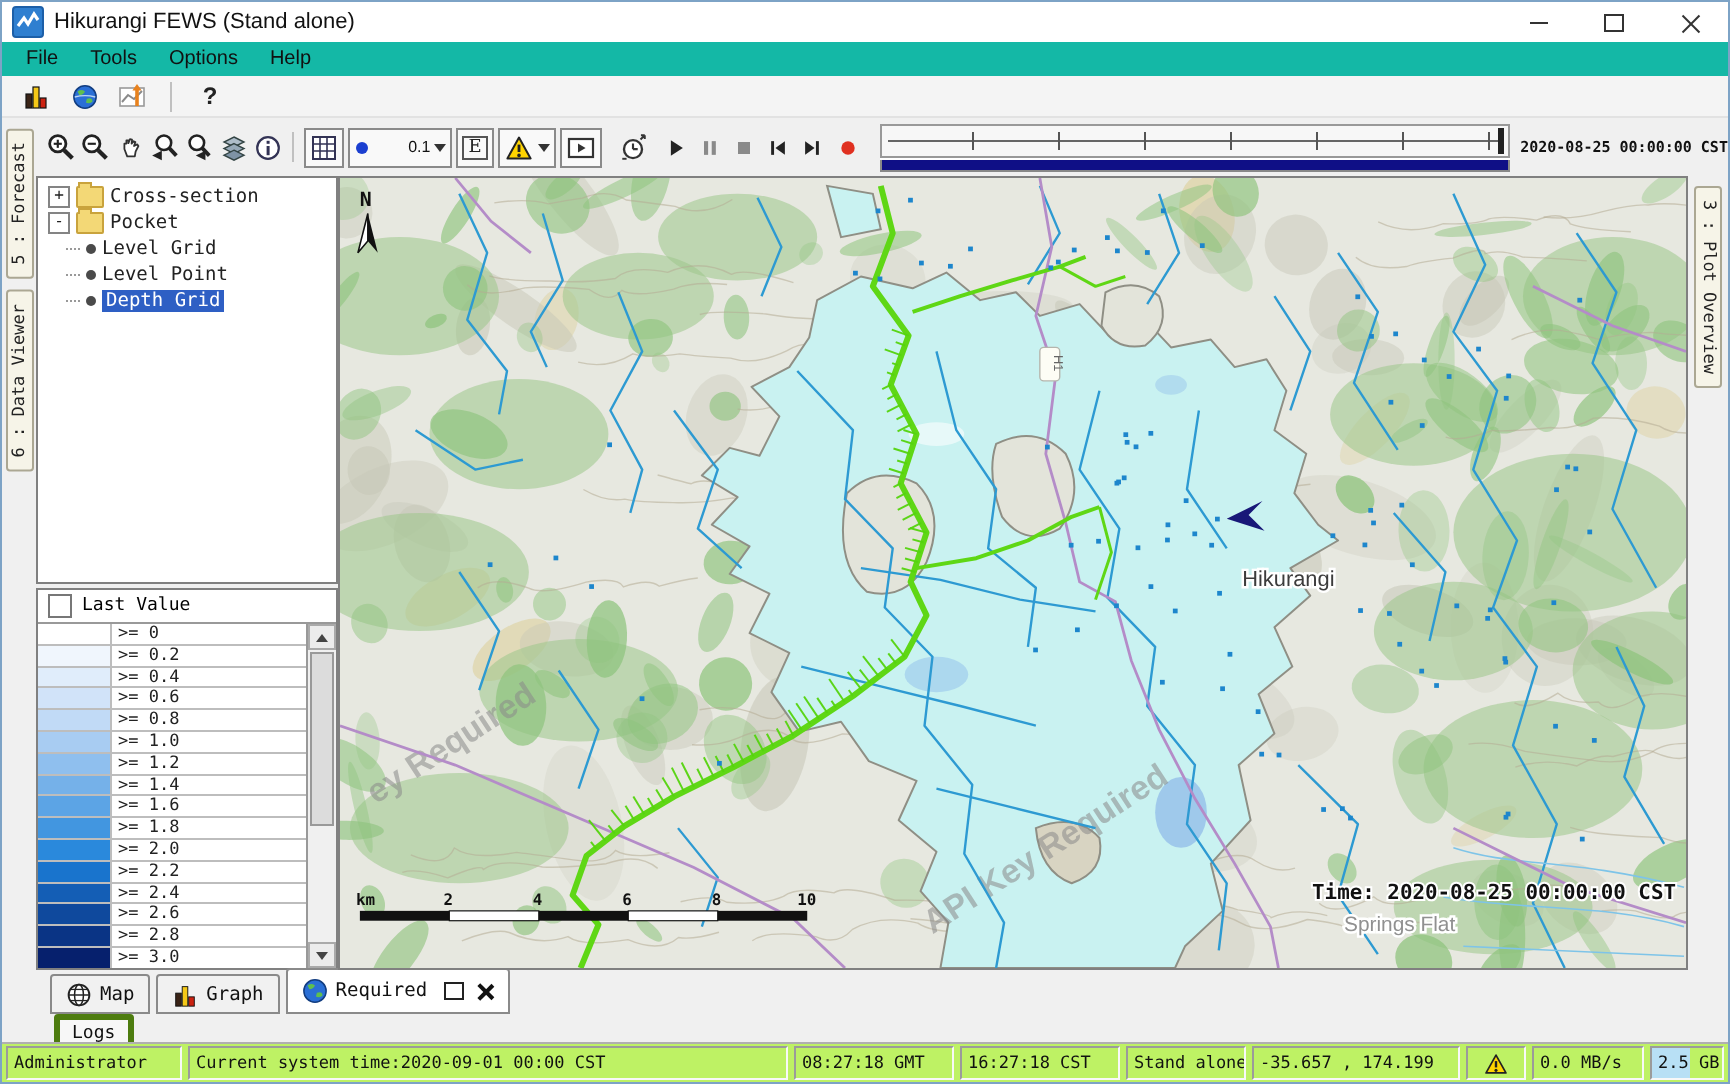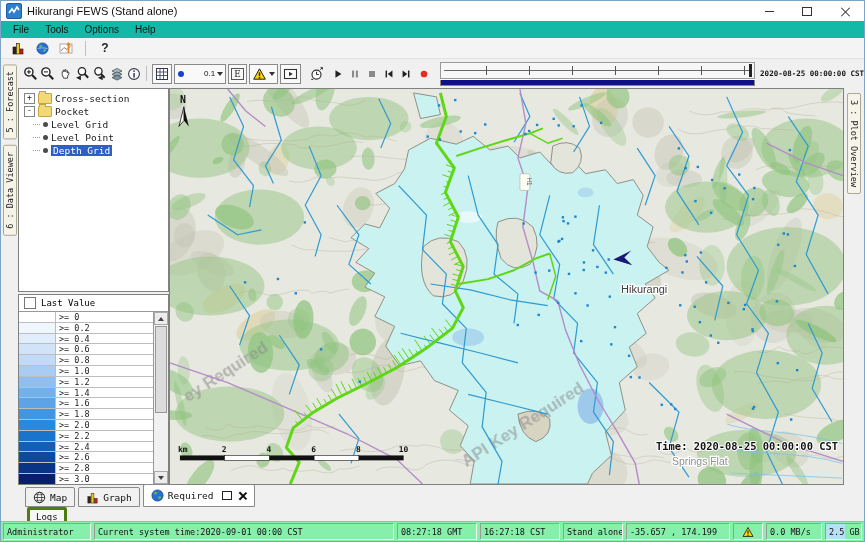--- a/index.html
+++ b/index.html
@@ -85,21 +85,21 @@
         font-size:9.5px;font-family:"DejaVu Sans Mono",monospace;border-radius:2px 2px 0 0;color:#111;}
   .btab.active{background:#fff;height:21px;}
   .mini-restore{width:8px;height:7px;border:1.5px solid #222;margin-left:4px;}
   .mini-close{width:9px;height:9px;position:relative;margin-left:2px;}
   .mini-close::before,.mini-close::after{content:"";position:absolute;left:4px;top:0;width:1.5px;height:10px;background:#111;}
   .mini-close::before{transform:rotate(45deg);} .mini-close::after{transform:rotate(-45deg);}
   .logs-row{height:14px;background:#f0f0f0;padding-left:26px;display:flex;align-items:flex-start;flex:0 0 auto;}
   .logs-btn{height:13px;padding:0 6px;border:3px solid #4d7c0f;background:#f7f7f7;font-size:9px;
             font-family:"DejaVu Sans Mono",monospace;border-radius:2px;display:flex;align-items:center;color:#111;}
   
-  .statusbar{height:17px;display:flex;gap:3px;padding:1px 2px;border-top:1px solid #b0b0b0;background:#86efac;
+  .statusbar{height:17px;display:flex;gap:3px;padding:1px 2px;border-top:1px solid #b0b0b0;background:#bef264;
              font-family:"DejaVu Sans Mono",monospace;font-size:8.5px;align-items:stretch;flex:0 0 auto;color:#111;}
   .seg{border:1px solid;border-color:#9b9b9b #f8f8f8 #f8f8f8 #9b9b9b;display:flex;align-items:center;
        padding:0 3px;white-space:nowrap;overflow:hidden;box-sizing:border-box;position:relative;}
   .seg-fill{position:absolute;left:0;top:0;bottom:0;width:55%;background:#b8e0f5;}
   .seg-txt{position:relative;}
 </style>
 </head>
 <body>
 
 <div class="app">

